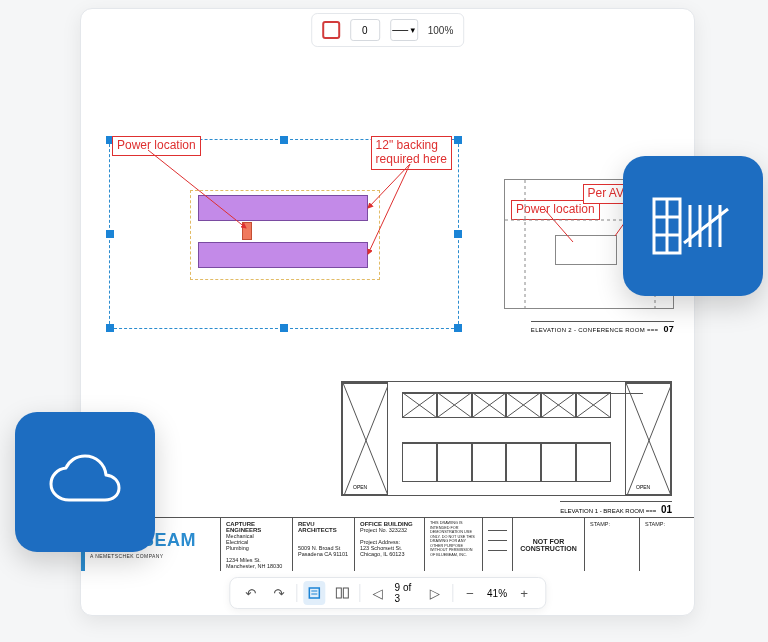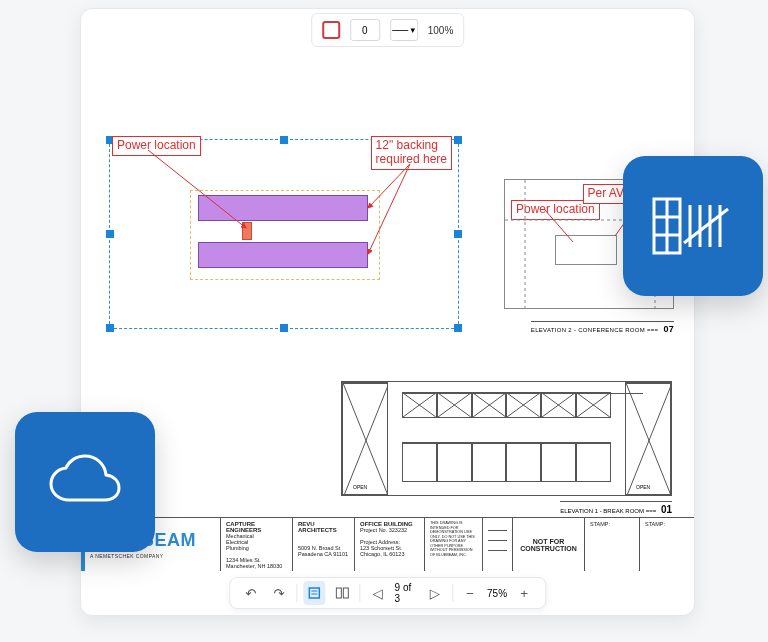--- a/index.html
+++ b/index.html
@@ -359,21 +359,21 @@
           <rect x="1" y="2" width="5" height="10" fill="none" stroke="currentColor"></rect>
           <rect x="8" y="2" width="5" height="10" fill="none" stroke="currentColor"></rect>
         </svg>
     </button>
     <div class="bb-sep"></div>
     <button class="bb-btn">◁</button>
     <span>9 of 3</span>
     <button class="bb-btn">▷</button>
     <div class="bb-sep"></div>
     <button class="bb-btn">−</button>
-    <span>75%</span>
+    <span>41%</span>
     <button class="bb-btn">+</button>
   </div>
 
 </div>
 
 <div class="float-card cloud">
   <svg width="80" height="56" viewBox="0 0 80 56">
     <path d="M24 46c-10 0-18-7-18-16 0-8 6-15 15-16 3-7 10-12 19-12 11 0 20 8 21 19 8 1 13 6 13 13 0 7-6 12-14 12H24z" fill="none" stroke="#fff" stroke-width="3" stroke-linejoin="round"></path>
   </svg>
 </div>

